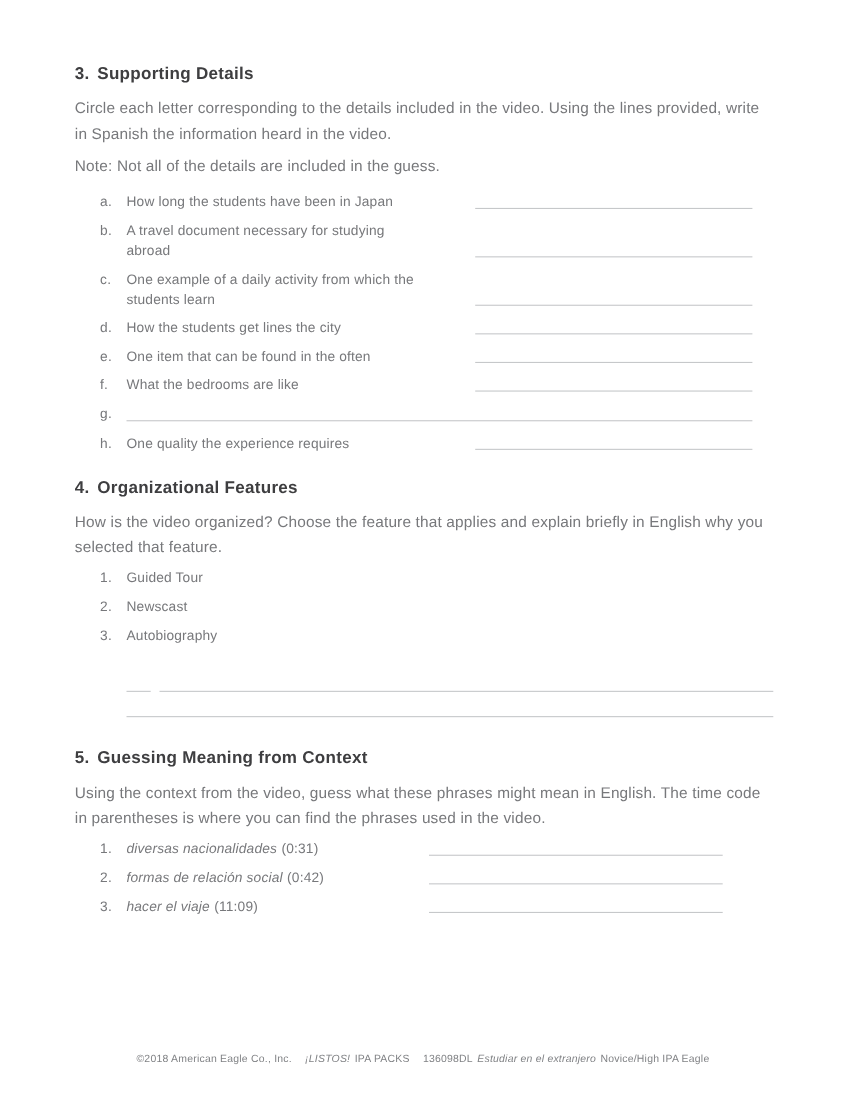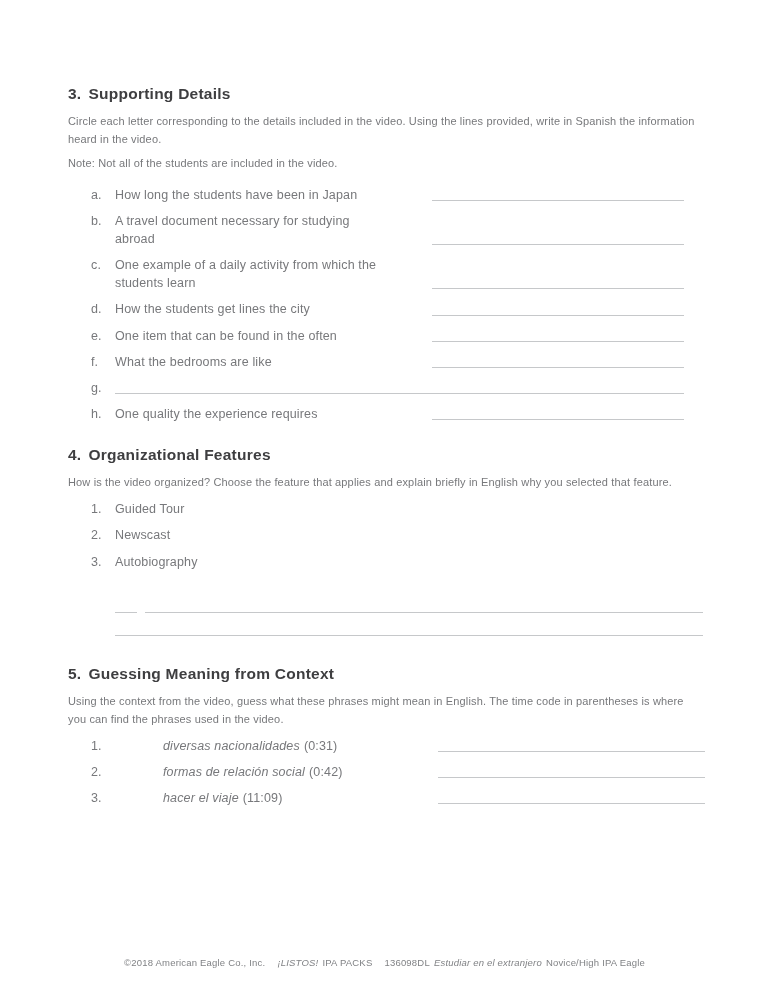--- a/index.html
+++ b/index.html
@@ -2,30 +2,30 @@
 <html><head>
 <meta charset="utf-8">
 <style>
   * { margin:0; padding:0; box-sizing:border-box; }
   html,body { background:#ffffff; }
   body { font-family:"Liberation Sans", sans-serif; }
   .page {
     position:relative; width:773px; height:1000px;
     background:#ffffff; overflow:hidden; margin:0 auto;
   }
-  .content { padding:84px 68px 0 68px; color:#77787b; }
+  .content { padding:58px 68px 0 68px; color:#77787b; }
 
   h2 {
     font-size:15.5px; font-weight:700; color:#3e3e40;
     letter-spacing:.25px; line-height:1.25;
   }
   .h-label { margin-left:7px; }
 
   .para {
-    font-size:11px; line-height:1.62; letter-spacing:.15px;
+    font-size:14px; line-height:1.62; letter-spacing:.15px;
     color:#77787b; margin-top:10px; max-width:637px;
   }
   .note { margin-top:6px; }
 
   .qlist { margin-top:13px; margin-left:23px; }
   .q-row {
     display:flex; font-size:12.5px; line-height:1.45;
     letter-spacing:.15px; margin-bottom:8px;
   }
   .q-letter { width:24px; flex:none; }
@@ -39,21 +39,21 @@
   .section { margin-top:22px; }
   .opt-list { margin-top:8px; margin-left:23px; }
 
   .ans4 { margin-left:47px; margin-top:24px; }
   .ans4-row1 { display:flex; align-items:flex-end; height:18px; }
   .ans4-short { width:22px; border-bottom:1px solid #c6c8ca; margin-right:8px; }
   .ans4-long  { flex:1; border-bottom:1px solid #c6c8ca; margin-right:2px; }
   .ans4-row2  { height:23px; border-bottom:1px solid #c6c8ca; margin-right:2px; }
 
   .sec5 { margin-top:28px; }
-  .q5-text { width:275px; flex:none; padding-right:10px;margin-left:48px; }
+  .q5-text { width:275px; flex:none; padding-right:10px; }
   .phrase { font-style:italic; }
   .time { margin-left:4px; }
   .q5-line {
     width:267px; flex:none; border-bottom:1px solid #c6c8ca;
     align-self:flex-end; margin-bottom:3px; min-height:1px;
   }
 
   .footer {
     position:absolute; left:0; right:0; bottom:32px;
     text-align:center; font-size:9.5px; color:#808285;
@@ -67,21 +67,21 @@
 <body>
 
 <div class="page">
   <div class="content">
 
     <section>
       <h2>
         <span>3.</span><span class="h-label">Supporting Details</span>
       </h2>
       <p class="para">Circle each letter corresponding to the details included in the video. Using the lines provided, write in Spanish the information heard in the video.</p>
-      <p class="para note">Note: Not all of the students are included in the video.</p>
+      <p class="para note">Note: Not all of the details are included in the guess.</p>
 
       <div class="qlist">
         <div class="q-row">
           <span class="q-letter">a.</span>
           <span class="q-text">How long the students have been in Japan</span>
           <span class="q-line"></span>
         </div>
         <div class="q-row">
           <span class="q-letter">b.</span>
           <span class="q-text">A travel document necessary for studying abroad</span>

